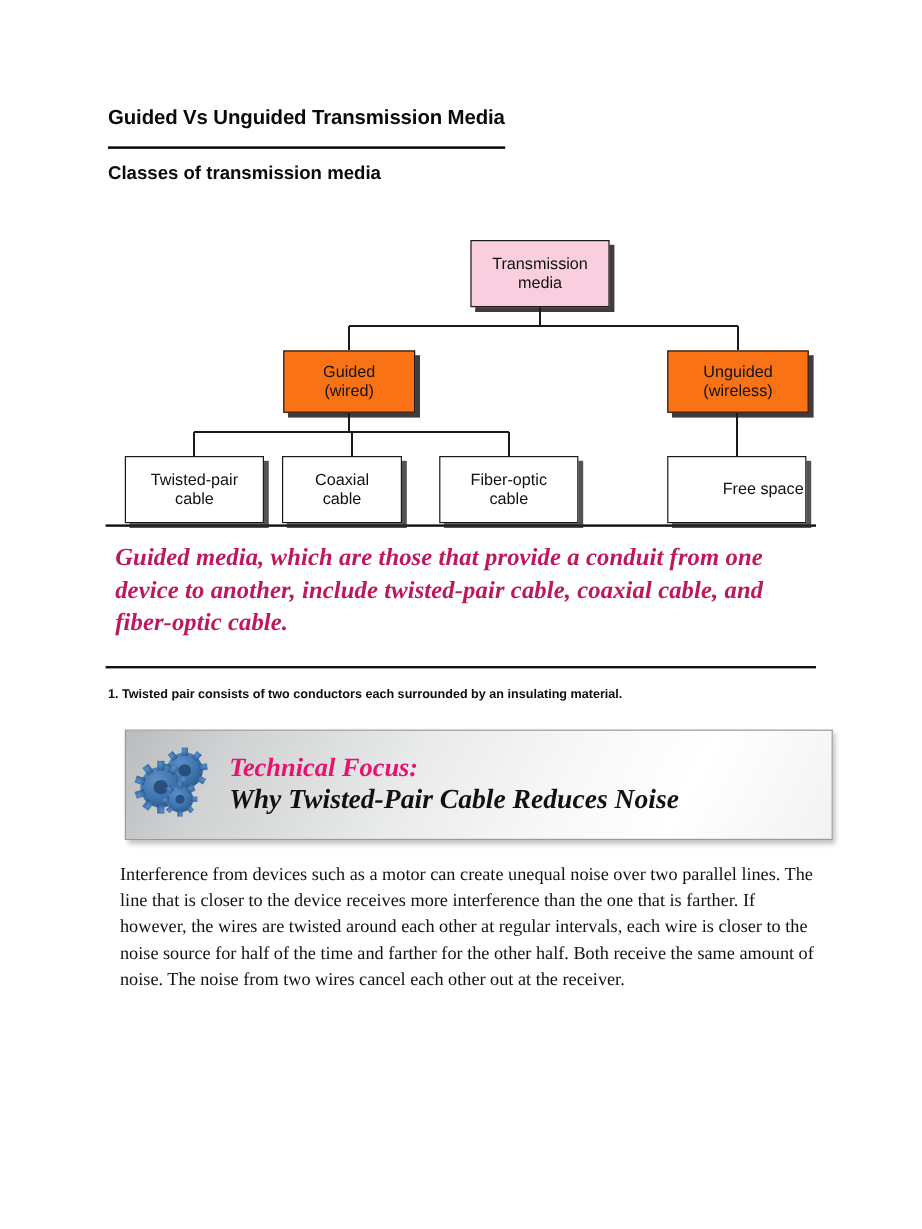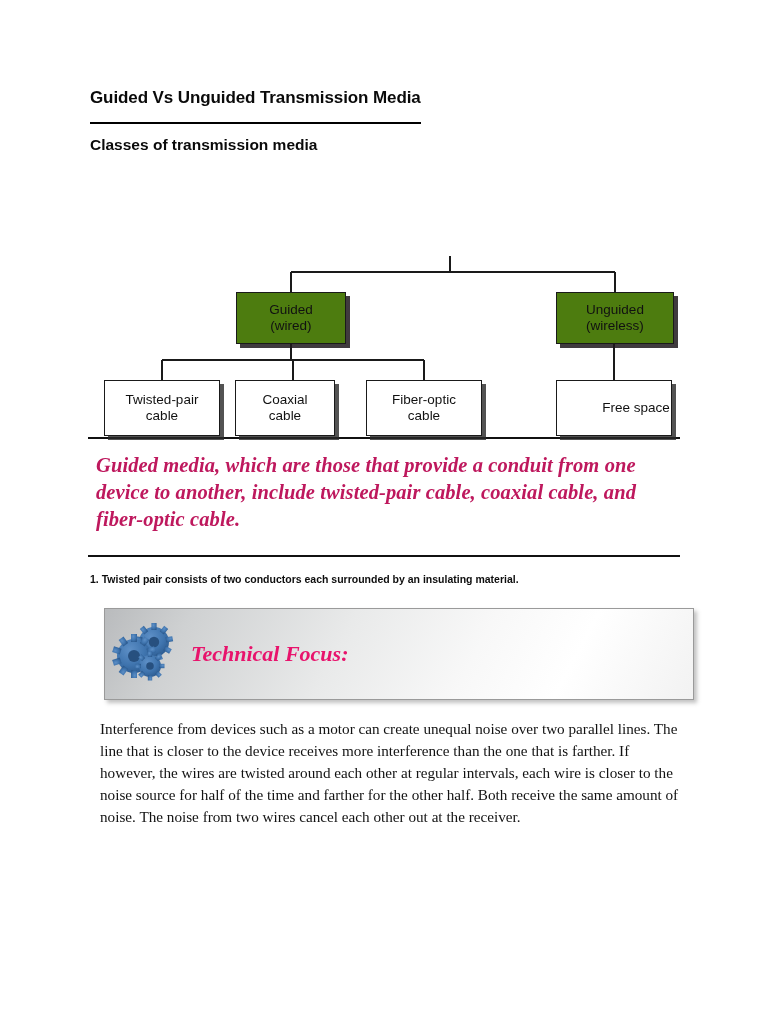--- a/index.html
+++ b/index.html
@@ -33,21 +33,21 @@
     position:absolute;box-sizing:border-box;
     border:1.6px solid #1a1a1a;
     font-family:"Liberation Sans", sans-serif;
     font-size:13.5px;color:#111;
     display:flex;align-items:center;justify-content:center;
     text-align:center;line-height:1.18;
     box-shadow:4px 4px 0 rgba(30,25,28,0.85);
     z-index:3;
   }
   .node.root{background:#f9cfdf;}
-  .node.lvl2{background:#4d7c0f;}
+  .node.lvl2{background:#f97316;}
   .node.leaf{background:#ffffff;box-shadow:4px 4px 0 rgba(40,40,40,0.8);}
 
   .n-root{left:392px;top:200px;width:116px;height:56px;}
   .n-guided{left:236px;top:292px;width:110px;height:52px;}
   .n-unguided{left:556px;top:292px;width:118px;height:52px;}
   .n-tp{left:104px;top:380px;width:116px;height:56px;}
   .n-coax{left:235px;top:380px;width:100px;height:56px;}
   .n-fiber{left:366px;top:380px;width:116px;height:56px;text-align:center;}
   .n-free{left:556px;top:380px;width:116px;height:56px;padding-left:44px;}
 
@@ -136,20 +136,23 @@
         <line x1="162" y1="360" x2="424" y2="360"></line>
 
         <line x1="162" y1="360" x2="162" y2="380"></line>
         <line x1="293" y1="360" x2="293" y2="380"></line>
         <line x1="424" y1="360" x2="424" y2="380"></line>
 
         <line x1="614" y1="344" x2="614" y2="380"></line>
       </g>
     </svg>
 
+    <div class="node root n-root">
+      <span><span>Transmission</span><br><span>media</span></span>
+    </div>
 
     <div class="node lvl2 n-guided">
       <span><span>Guided</span><br><span>(wired)</span></span>
     </div>
 
     <div class="node lvl2 n-unguided">
       <span><span>Unguided</span><br><span>(wireless)</span></span>
     </div>
 
     <div class="node leaf n-tp">
@@ -238,18 +241,19 @@
               <rect x="-2.2" y="-14.5" width="4.4" height="5.5" transform="rotate(270)"></rect>
               <rect x="-2.2" y="-14.5" width="4.4" height="5.5" transform="rotate(315)"></rect>
             </g>
           </g>
           <circle r="3.8" fill="#27507f"></circle>
         </g>
       </svg>
     </div>
     <div class="tf-text">
       <div class="tf-title">Technical Focus:</div>
+      <div class="tf-sub">Why Twisted-Pair Cable Reduces Noise</div>
     </div>
   </div>
 
   <div class="body-para">Interference from devices such as a motor can create unequal noise over two parallel lines. The line that is closer to the device receives more interference than the one that is farther. If  however, the wires are twisted around each other at regular  intervals, each wire is closer to the noise source for half of the time and farther for the other half. Both receive the same amount of noise. The noise from two wires cancel each other out at the receiver.</div>
 
 </div>
 
 </body></html>

